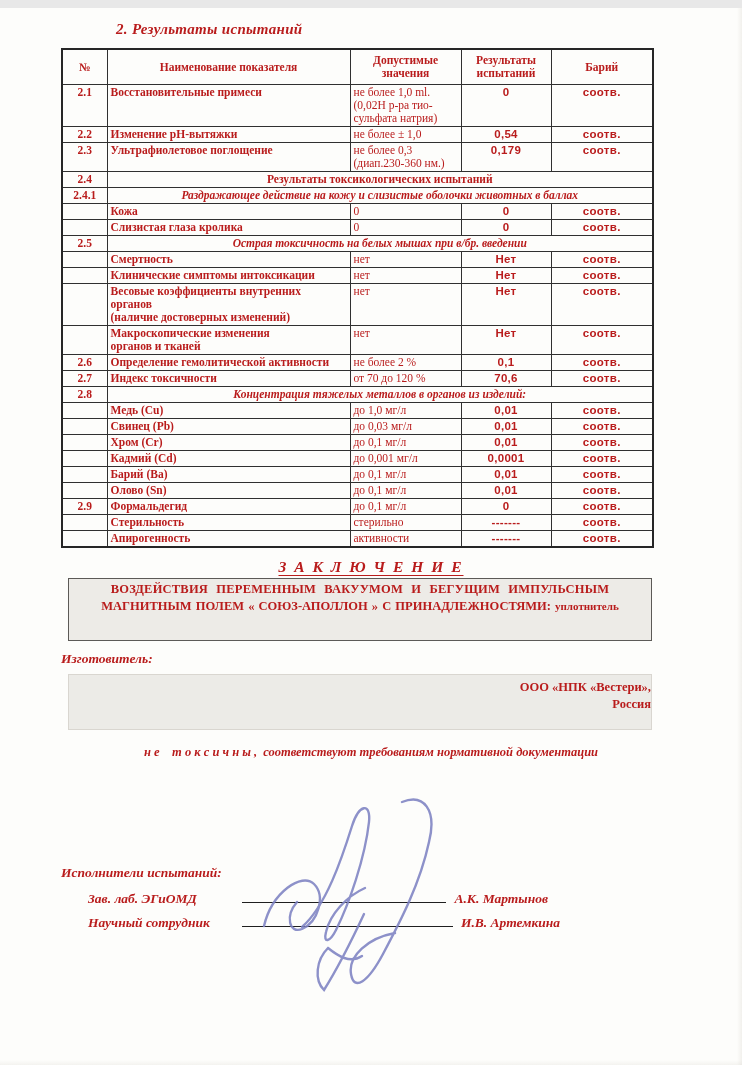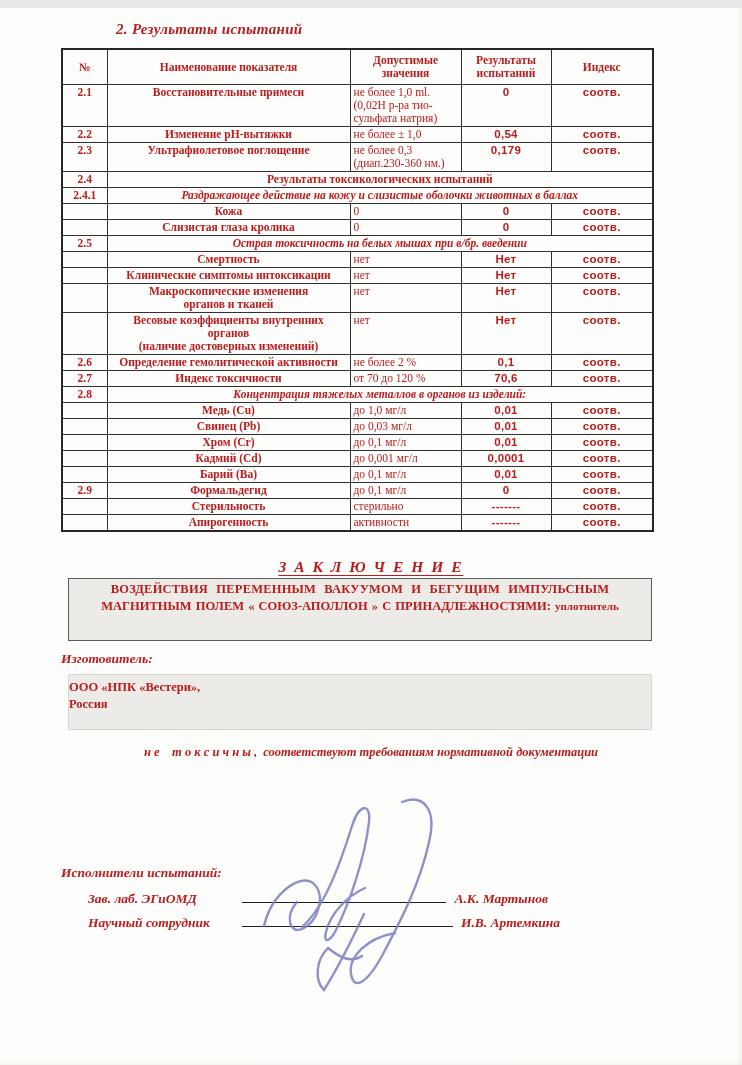--- a/index.html
+++ b/index.html
@@ -23,21 +23,21 @@
     border:1px solid #303030;
     font-size:11.5px; line-height:13px;
     padding:1px 3px; vertical-align:top;
     overflow:hidden;
   }
   table.results th {
     font-weight:bold; text-align:center; vertical-align:middle;
     height:30px; padding:2px; line-height:13px;
   }
   .c-num   { text-align:center; font-weight:bold; padding:1px 1px; }
-  .c-name  { font-weight:bold; white-space:pre-line; padding-left:6px;text-align:center; }
+  .c-name  { font-weight:bold; white-space:pre-line; padding-left:6px; }
   .c-allowed { text-align:left; white-space:pre-line; }
   .c-result, .c-verdict {
     text-align:center; vertical-align:middle;
     font-family:"Liberation Sans", sans-serif; font-weight:bold;
     font-size:10.5px; letter-spacing:0.3px;
   }
   .c-section { text-align:center; font-weight:bold; }
   .c-section.it { font-style:italic; }
   
   .concl-title {
@@ -53,21 +53,21 @@
   .box1 .l1 { font-weight:bold; font-size:12.5px; word-spacing:5px; letter-spacing:0.2px; }
   .box1 .l2 { font-weight:bold; font-size:12.5px; word-spacing:1px; margin-top:2px; }
   .box1 .item { font-size:11px; margin-left:4px; }
   .manu-label {
     position:absolute; left:61px; top:643px;
     font-weight:bold; font-style:italic; font-size:13.5px;
   }
   .box2 {
     position:absolute; left:68px; top:666px; width:584px; height:56px;
     box-sizing:border-box; background:#ecebe7; border:1px solid #d9d6d0;
-    text-align:left; padding-top:4px;
+    text-align:right; padding-top:4px;
   }
   .box2 .line { font-weight:bold; font-size:12.5px; line-height:17px; }
   .verdict-line {
     position:absolute; left:0; right:0; top:737px; text-align:center;
     font-weight:bold; font-style:italic; font-size:12.5px;
   }
   .verdict-line .spaced { white-space:pre; }
   .verdict-line .rest { margin-left:6px; }
   
   .sig-label {
@@ -105,21 +105,21 @@
         <col style="width:111px">
         <col style="width:90px">
         <col style="width:102px">
     </colgroup>
     <thead>
       <tr id="header-row">
           <th>№</th>
           <th>Наименование показателя</th>
           <th>Допустимые значения</th>
           <th>Результаты испытаний</th>
-          <th>Индекс</th>
+          <th>Барий</th>
         </tr>
     </thead>
     <tbody id="results-tbody">
         <tr>
           <td class="c-num">2.1</td>
           <td class="c-name">Восстановительные примеси</td>
           <td class="c-allowed">не более 1,0 ml.
 (0,02Н р-ра тио-
 сульфата натрия)</td>
           <td class="c-result">0</td>
@@ -175,36 +175,36 @@
         </tr>
         <tr>
           <td class="c-num"></td>
           <td class="c-name">Клинические симптомы интоксикации</td>
           <td class="c-allowed">нет</td>
           <td class="c-result">Нет</td>
           <td class="c-verdict">соотв.</td>
         </tr>
         <tr>
           <td class="c-num"></td>
-          <td class="c-name">Макроскопические изменения
-органов и тканей</td>
-          <td class="c-allowed">нет</td>
-          <td class="c-result">Нет</td>
-          <td class="c-verdict">соотв.</td>
-        </tr>
-        <tr>
-          <td class="c-num"></td>
           <td class="c-name">Весовые коэффициенты внутренних
 органов
 (наличие достоверных изменений)</td>
           <td class="c-allowed">нет</td>
           <td class="c-result">Нет</td>
           <td class="c-verdict">соотв.</td>
         </tr>
         <tr>
+          <td class="c-num"></td>
+          <td class="c-name">Макроскопические изменения
+органов и тканей</td>
+          <td class="c-allowed">нет</td>
+          <td class="c-result">Нет</td>
+          <td class="c-verdict">соотв.</td>
+        </tr>
+        <tr>
           <td class="c-num">2.6</td>
           <td class="c-name">Определение гемолитической активности</td>
           <td class="c-allowed">не более 2 %</td>
           <td class="c-result">0,1</td>
           <td class="c-verdict">соотв.</td>
         </tr>
         <tr>
           <td class="c-num">2.7</td>
           <td class="c-name">Индекс токсичности</td>
           <td class="c-allowed">от 70 до 120 %</td>
@@ -239,20 +239,27 @@
         <tr>
           <td class="c-num"></td>
           <td class="c-name">Кадмий (Cd)</td>
           <td class="c-allowed">до 0,001 мг/л</td>
           <td class="c-result">0,0001</td>
           <td class="c-verdict">соотв.</td>
         </tr>
         <tr>
           <td class="c-num"></td>
           <td class="c-name">Барий (Ba)</td>
+          <td class="c-allowed">до 0,1 мг/л</td>
+          <td class="c-result">0,01</td>
+          <td class="c-verdict">соотв.</td>
+        </tr>
+        <tr>
+          <td class="c-num"></td>
+          <td class="c-name">Олово (Sn)</td>
           <td class="c-allowed">до 0,1 мг/л</td>
           <td class="c-result">0,01</td>
           <td class="c-verdict">соотв.</td>
         </tr>
         <tr>
           <td class="c-num">2.9</td>
           <td class="c-name">Формальдегид</td>
           <td class="c-allowed">до 0,1 мг/л</td>
           <td class="c-result">0</td>
           <td class="c-verdict">соотв.</td>

